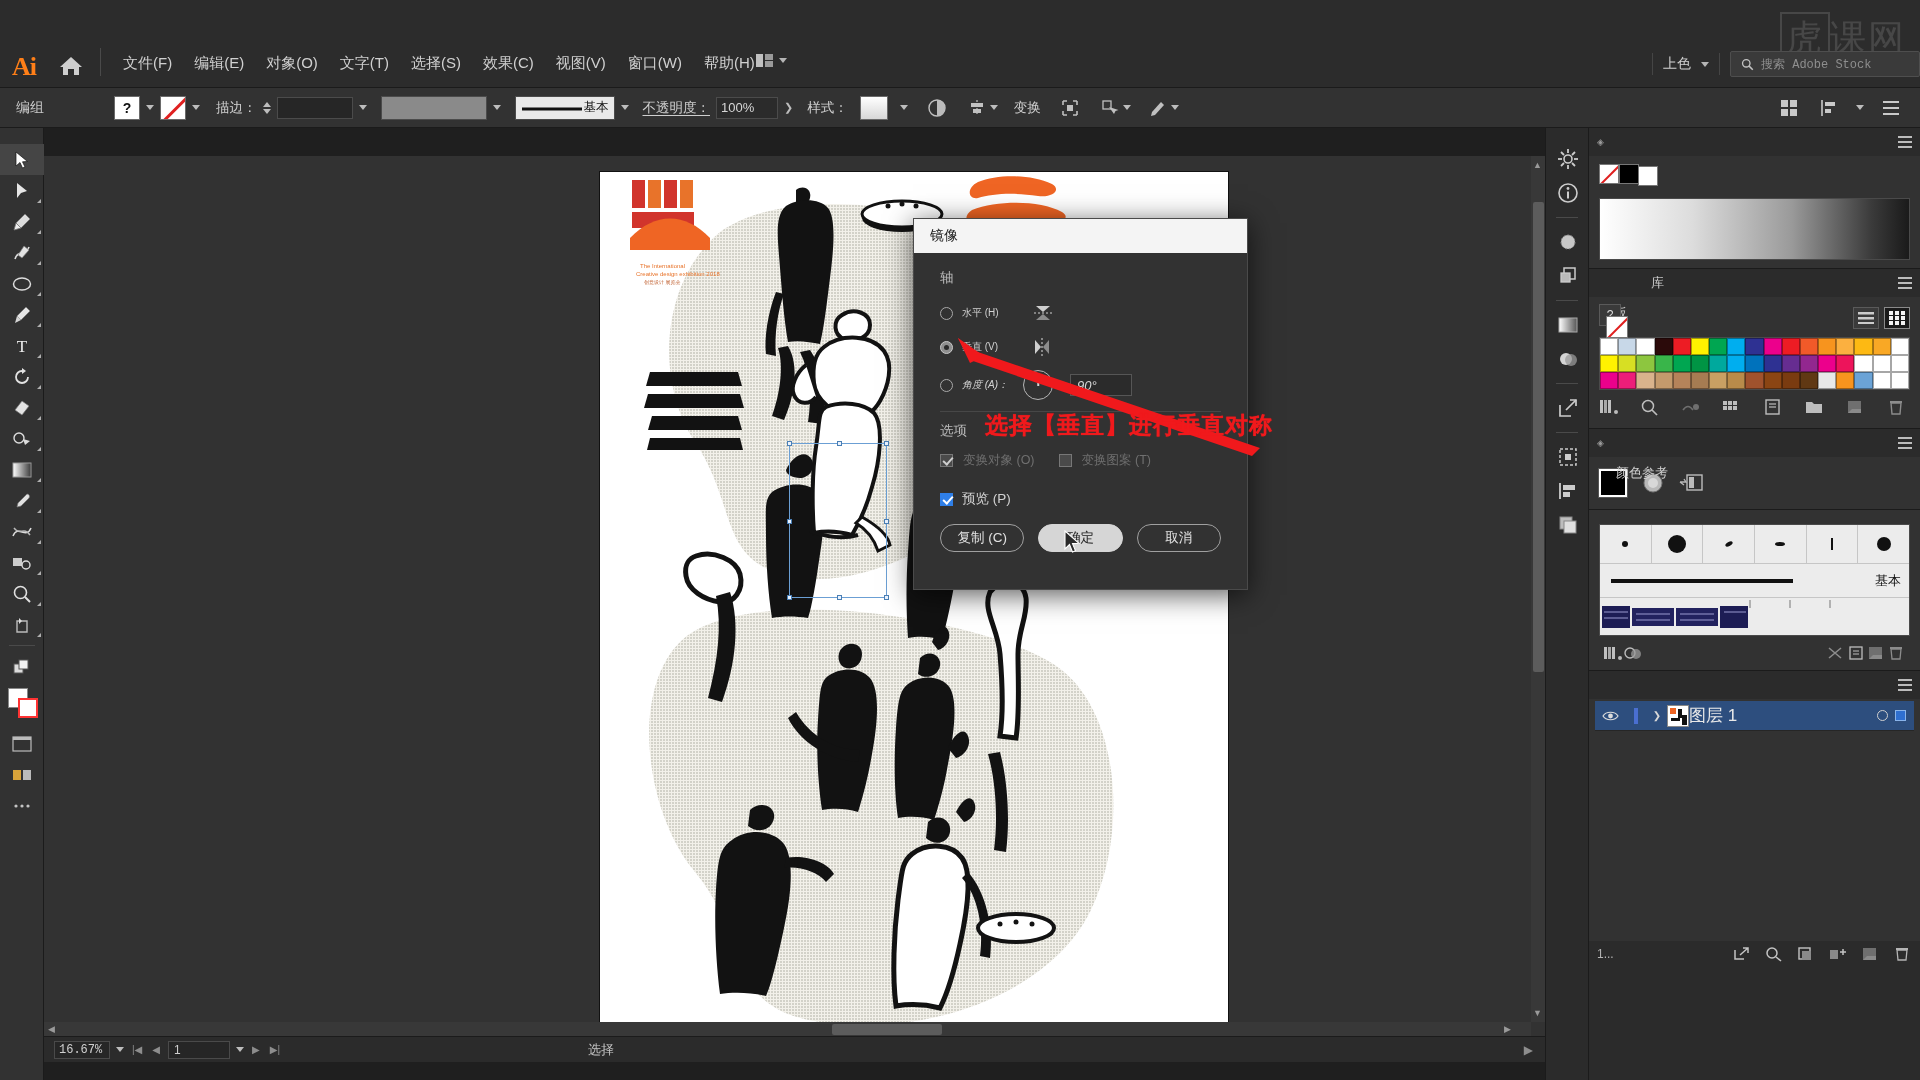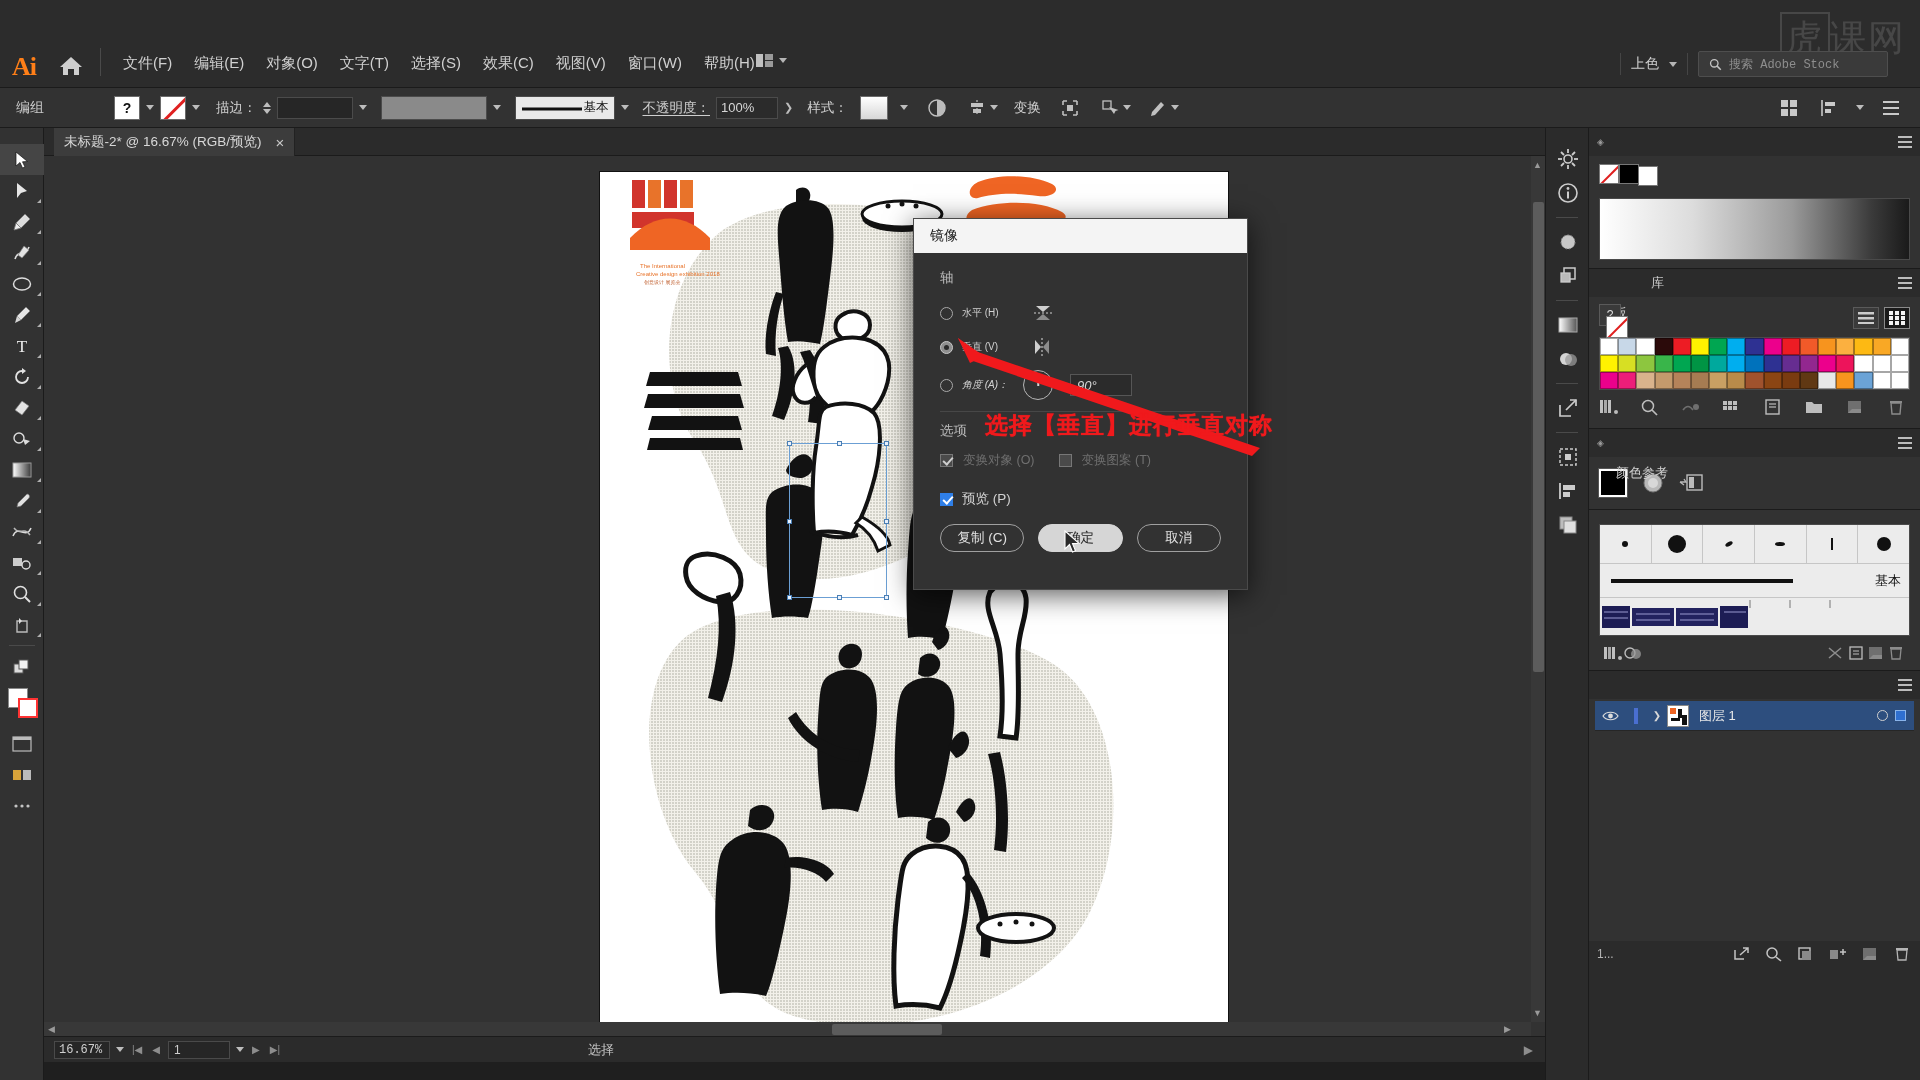--- a/index.html
+++ b/index.html
@@ -19,21 +19,21 @@
   .menu-sep{position:absolute;left:100px;top:48px;width:1px;height:28px;background:#4a4a4a;}
   .menu-items{position:absolute;left:112px;top:48px;height:30px;display:flex;align-items:center;gap:0px;}
   .menu-item{padding:5px 11px;font-size:15px;color:#d0d0d0;cursor:default;white-space:nowrap;}
   .ws-chip{position:absolute;left:748px;top:50px;display:flex;align-items:center;gap:6px;padding:4px 8px;}
   .ws-grid{width:17px;height:13px;background:
       linear-gradient(#c0c0c0,#c0c0c0) 0 0/7px 13px no-repeat,
       linear-gradient(#9a9a9a,#9a9a9a) 9px 0/8px 6px no-repeat,
       linear-gradient(#9a9a9a,#9a9a9a) 9px 7px/8px 6px no-repeat;}
   .caret{width:0;height:0;border-left:4px solid transparent;border-right:4px solid transparent;border-top:5px solid #b5b5b5;}
 
-  .topright{position:absolute;right:0;top:44px;height:40px;display:flex;align-items:center;gap:10px;padding-right:32px;}
+  .topright{position:absolute;right:0;top:44px;height:40px;display:flex;align-items:center;gap:10px;padding-right:0;}
   .tr-sep{width:1px;height:22px;background:#454545;}
   .tr-label{font-size:14px;color:#d0d0d0;}
   .search-box{display:flex;align-items:center;gap:7px;background:#3a3a3a;border:1px solid #4e4e4e;border-radius:2px;padding:4px 10px;width:190px;height:26px;}
   .search-txt{font-size:12px;color:#8e8e8e;font-family:"Liberation Mono",monospace;}
   .watermark{position:absolute;right:14px;top:12px;font-size:36px;color:rgba(255,255,255,.13);letter-spacing:2px;font-family:"Liberation Sans",sans-serif;white-space:nowrap;}
   .wm-box{display:inline-block;border:2px solid rgba(255,255,255,.13);padding:0 4px;}
 
   
   .ctrlbar{position:absolute;left:0;top:88px;width:1920px;height:40px;background:#323232;border-bottom:1px solid #1b1b1b;display:flex;align-items:center;}
   .ctrl-label{font-size:14px;color:#c9c9c9;margin-left:16px;white-space:nowrap;}
@@ -129,21 +129,21 @@
   .brush-cell{flex:1;border-right:1px solid #c6c6c6;display:flex;align-items:center;justify-content:center;}
   .brush-row2{height:34px;border-top:1px solid #c6c6c6;display:flex;align-items:center;padding:0 8px;justify-content:space-between;}
   .brush-row3{height:38px;border-top:1px solid #c6c6c6;position:relative;overflow:hidden;}
   .brush-footer{display:flex;align-items:center;height:26px;margin-top:4px;justify-content:space-between;padding:0 4px;}
 
   .layer-row{height:30px;background:#2d4e7e;display:flex;align-items:center;gap:0;border-bottom:1px solid #262626;position:relative;}
   .eye{width:30px;display:flex;align-items:center;justify-content:center;}
   .lockcol{width:22px;}
   .chev{width:20px;display:flex;align-items:center;justify-content:center;font-size:10px;color:#d8d8d8;}
   .lthumb{width:22px;height:22px;background:#fff;border:1px solid #888;overflow:hidden;position:relative;}
-  .lname{font-size:13px;color:#e8e8e8;margin-left:10px;}
+  .lname{font-size:17px;color:#e8e8e8;}
   .layer-area{height:210px;background:#323232;}
   .layer-footer{height:26px;background:#2b2b2b;display:flex;align-items:center;justify-content:space-between;padding:0 8px;font-size:12px;color:#b5b5b5;}
   .sel-blue{position:absolute;right:8px;top:9px;width:11px;height:11px;background:#2f6fd0;border:1px solid #8ab4ea;}
   .sel-circle{position:absolute;right:26px;top:9px;width:11px;height:11px;border:1.5px solid #cfcfcf;border-radius:50%;}
 
   
   .modal{position:absolute;left:913px;top:218px;width:335px;height:372px;background:#323232;box-shadow:0 5px 26px rgba(0,0,0,.65);border:1px solid #4a4a4a;}
   .modal-title{height:34px;background:#f4f4f4;display:flex;align-items:center;padding-left:16px;font-size:14px;color:#1a1a1a;}
   .modal-body{padding:16px 26px 0 26px;}
   .m-section{font-size:13.5px;color:#b8b8b8;margin-bottom:12px;}
@@ -466,26 +466,20 @@
     </div>
     <div class="tool">
       <svg width="20" height="8" viewBox="0 0 20 8">
           <circle cx="4" cy="4" r="1.6" fill="#c4c4c4"></circle>
           <circle cx="10" cy="4" r="1.6" fill="#c4c4c4"></circle>
           <circle cx="16" cy="4" r="1.6" fill="#c4c4c4"></circle>
         </svg>
     </div>
   </div>
 
-  <div class="tabstrip">
-    <div class="doctab">
-      <span class="t">未标题-2* @ 16.67% (RGB/预览)</span>
-      <span class="x">×</span>
-    </div>
-  </div>
 
   <div class="canvaswrap">
 
     <div class="artboard">
       <svg class="art-svg" width="628" height="858" viewBox="0 0 628 858">
         <defs>
           <pattern id="dots" width="3" height="3" patternUnits="userSpaceOnUse">
             <rect width="3" height="3" fill="#f3f1ea"></rect>
               <circle cx="1" cy="1" r="0.7" fill="#9b9b8e"></circle>
           </pattern>

